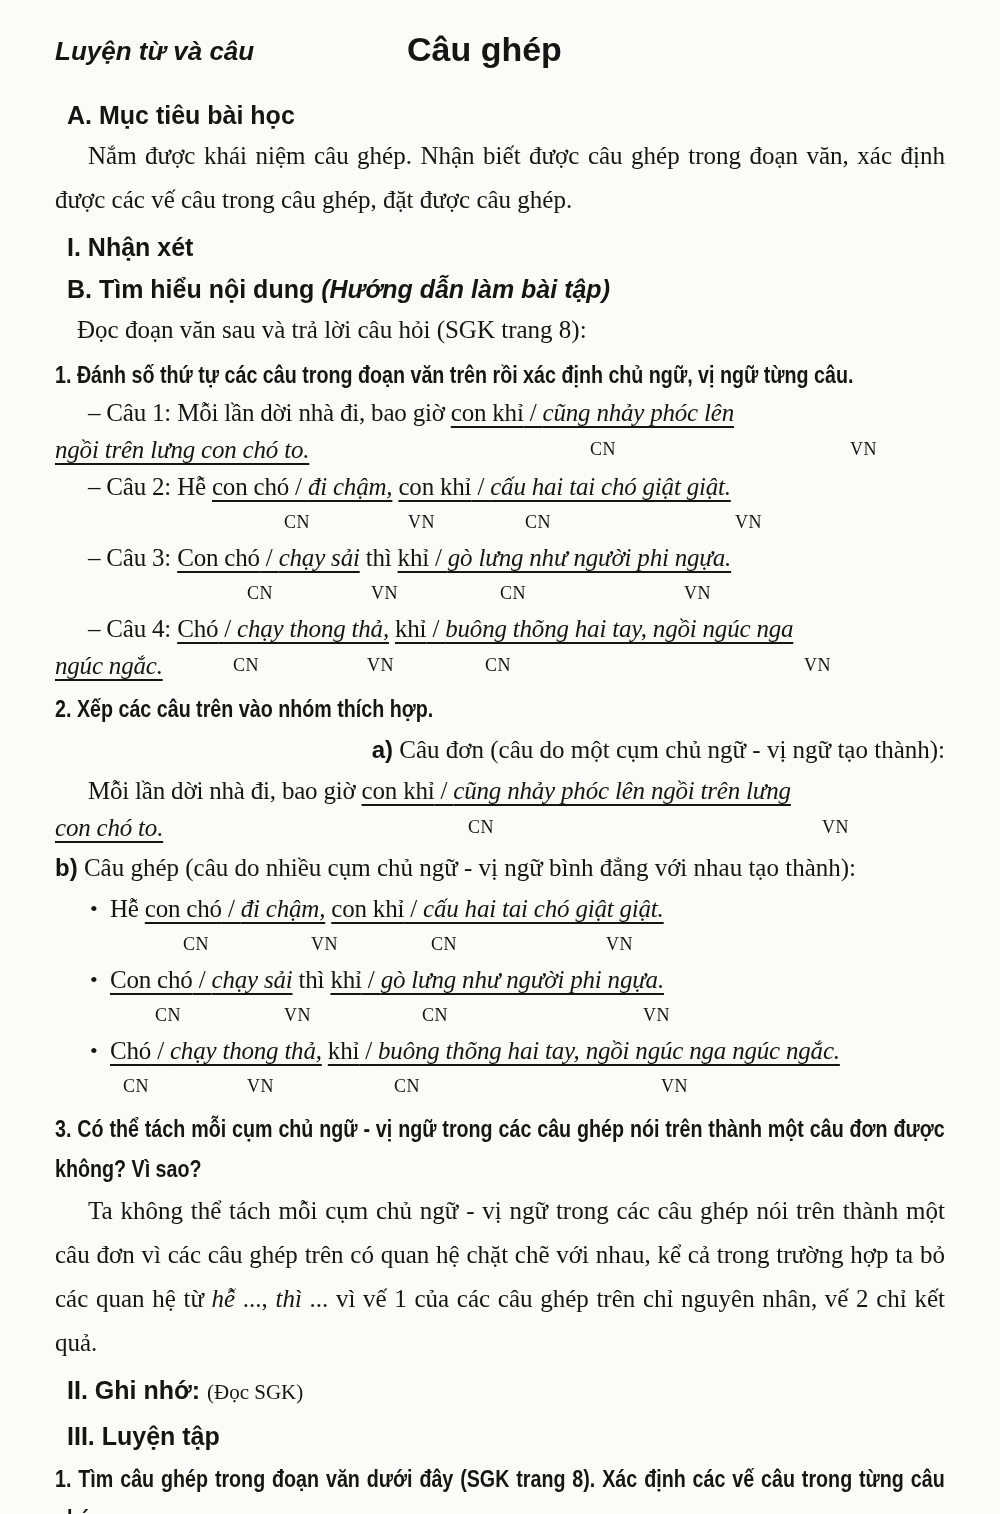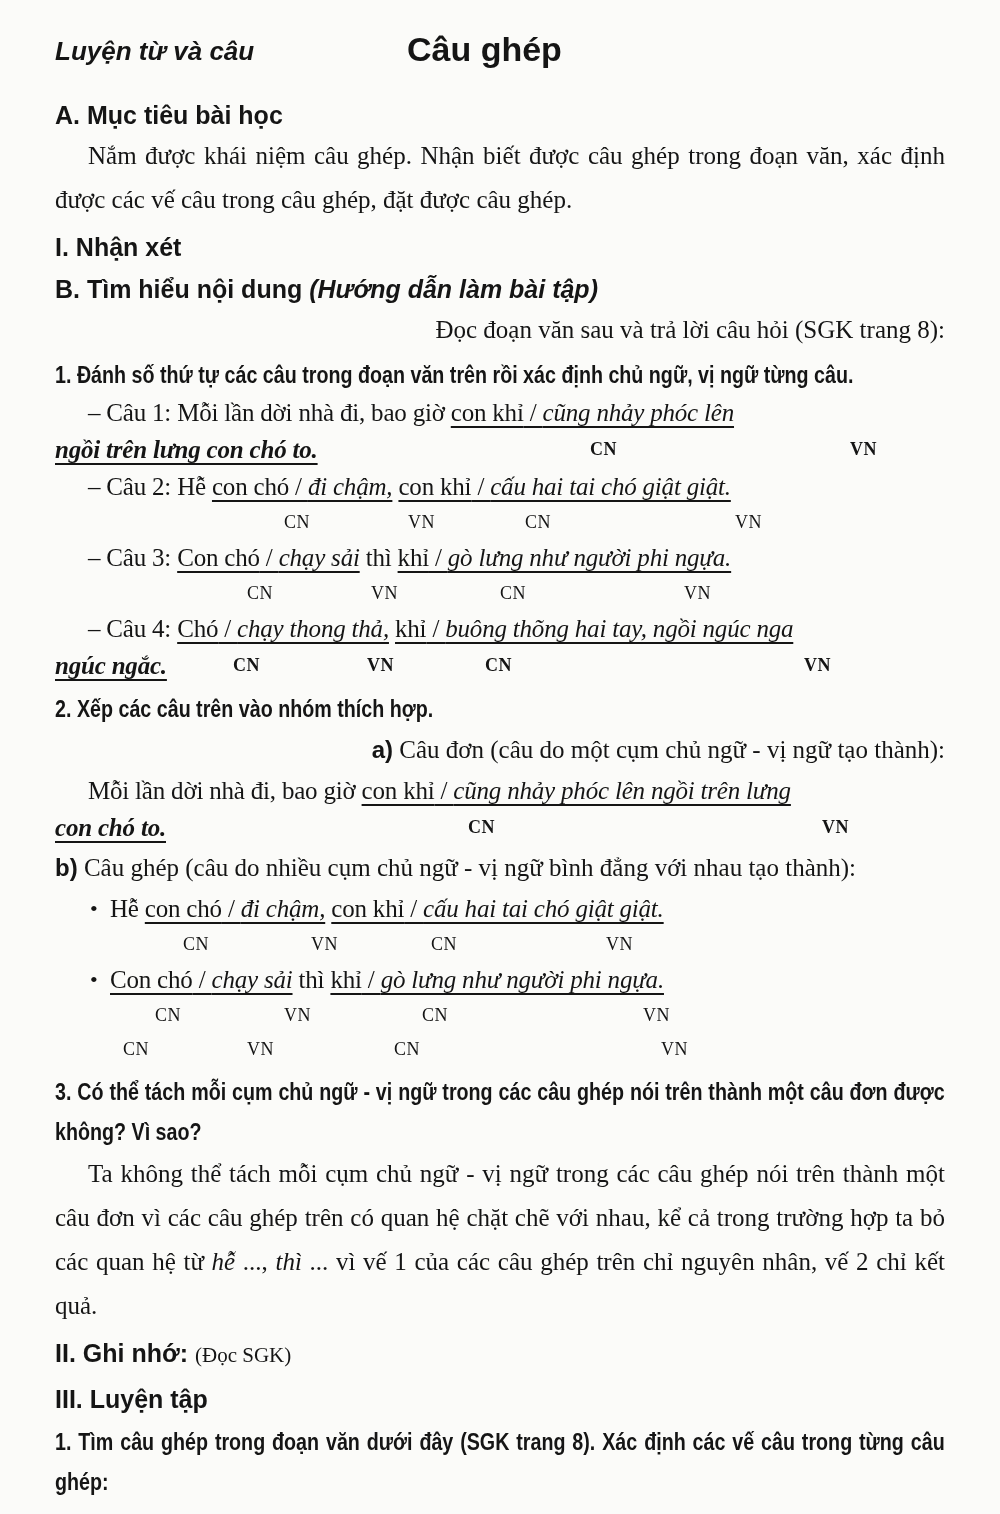--- a/index.html
+++ b/index.html
@@ -7,35 +7,35 @@
     width:1000px;height:1514px;background:#fbfbf9;color:#151515;
     font-family:"Liberation Serif","DejaVu Serif",serif;
     overflow:hidden;
   }
   .page{box-sizing:border-box;width:1000px;height:1514px;padding:36px 55px 0 55px;position:relative;}
   
   .hdr{position:relative;height:52px;margin-bottom:8px;}
   .lesson-type{font-family:"Liberation Sans",sans-serif;font-weight:700;font-style:italic;font-size:26px;}
   .doc-title{position:absolute;left:352px;top:-6px;font-family:"Liberation Sans",sans-serif;font-weight:700;font-size:34px;}
   
-  .h-sans{font-family:"Liberation Sans",sans-serif;font-weight:700;font-size:25px;line-height:38px;}
+  .h-sans{font-family:"Liberation Sans",sans-serif;font-weight:700;font-size:25px;line-height:38px;margin-left:12px;}
   .h-sans .it{font-style:italic;}
   .h-inline{font-family:"Liberation Sans",sans-serif;font-weight:700;font-size:24px;}
   .h-num{font-family:"Liberation Sans",sans-serif;font-weight:700;font-size:24px;display:inline-block;
          white-space:nowrap;transform:scaleX(0.82);transform-origin:0 50%;line-height:38px;}
   .h-cond2{font-family:"Liberation Sans",sans-serif;font-weight:700;font-size:24px;line-height:40px;
            width:1085px;transform:scaleX(0.82);transform-origin:0 0;text-align:justify;}
   
   .para{font-size:25px;line-height:44px;text-align:justify;}
   .ind{text-indent:33px;}
   .mt4{margin-top:4px;} .mt6{margin-top:6px;}
   
   .line{font-size:25px;line-height:37px;white-space:nowrap;letter-spacing:-0.2px;}
   .indent{margin-left:33px;}
-  .rel{position:relative;font-weight:bold;}
+  .rel{position:relative;}
   .labels{position:relative;height:34px;line-height:34px;font-size:25px;}
   .cnvn{position:absolute;top:0;font-size:18px;letter-spacing:0.5px;}
   .bullet-line{margin-left:35px;}
   .bullet{display:inline-block;width:20px;font-size:22px;vertical-align:1px;}
   
   .sg-r{}
   .sg-i{font-style:italic;}
   .sg-u{text-decoration:underline;text-underline-offset:5px;text-decoration-thickness:1.6px;}
   .sg-ui{font-style:italic;text-decoration:underline;text-underline-offset:5px;text-decoration-thickness:1.6px;}
 </style>
@@ -55,21 +55,21 @@
   <div class="para ind">Nắm được khái niệm câu ghép. Nhận biết được câu ghép trong đoạn văn, xác định được các vế câu trong câu ghép, đặt được câu ghép.</div>
 
   
   <div class="h-sans mt6">I. Nhận xét</div>
 
   
   <div class="h-sans mt4">
     <span>B. Tìm hiểu nội dung</span>
     <span class="it">(Hướng dẫn làm bài tập)</span>
   </div>
-  <div class="para" style="margin-left:22px;text-align:right;">Đọc đoạn văn sau và trả lời câu hỏi (SGK trang 8):</div>
+  <div class="para" style="margin-left:22px;text-align:left;">Đọc đoạn văn sau và trả lời câu hỏi (SGK trang 8):</div>
 
   <div class="h-num mt4">1. Đánh số thứ tự các câu trong đoạn văn trên rồi xác định chủ ngữ, vị ngữ từng câu.</div>
 
   
   <div class="line indent"><span class="sg-r">–  Câu 1:  Mỗi lần dời nhà đi, bao giờ </span><span class="sg-u">con khỉ</span><span class="sg-u"> / </span><span class="sg-ui">cũng nhảy phóc lên</span></div>
   <div class="line rel">
     <span><span class="sg-ui">ngồi trên lưng con chó to.</span></span>
     <span class="cnvn" style="left:535px">CN</span>
     <span class="cnvn" style="left:795px">VN</span>
   </div>
@@ -138,20 +138,23 @@
     <span class="bullet">•</span><span><span class="sg-u">Con chó</span><span class="sg-u"> / </span><span class="sg-ui">chạy sải</span><span class="sg-r"> thì </span><span class="sg-u">khỉ</span><span class="sg-u"> / </span><span class="sg-ui">gò lưng như người phi ngựa.</span></span>
   </div>
   <div class="labels">
     <span class="cnvn" style="left:100px">CN</span>
     <span class="cnvn" style="left:229px">VN</span>
     <span class="cnvn" style="left:367px">CN</span>
     <span class="cnvn" style="left:588px">VN</span>
   </div>
 
   
+  <div class="line bullet-line">
+    <span class="bullet">•</span><span><span class="sg-u">Chó</span><span class="sg-u"> / </span><span class="sg-ui">chạy thong thả,</span><span class="sg-r"> </span><span class="sg-u">khỉ</span><span class="sg-u"> / </span><span class="sg-ui">buông thõng hai tay, ngồi ngúc nga ngúc ngắc.</span></span>
+  </div>
   <div class="labels">
     <span class="cnvn" style="left:68px">CN</span>
     <span class="cnvn" style="left:192px">VN</span>
     <span class="cnvn" style="left:339px">CN</span>
     <span class="cnvn" style="left:606px">VN</span>
   </div>
 
   
   <div class="h-cond2 mt6">3. Có thể tách mỗi cụm chủ ngữ - vị ngữ trong các câu ghép nói trên thành một câu đơn được không? Vì sao?</div>
   <div class="para ind"><span class="sg-r">Ta không thể tách mỗi cụm chủ ngữ - vị ngữ trong các câu ghép nói trên thành một câu đơn vì các câu ghép trên có quan hệ chặt chẽ với nhau, kể cả trong trường hợp ta bỏ các quan hệ từ </span><span class="sg-i">hễ</span><span class="sg-r"> ..., </span><span class="sg-i">thì</span><span class="sg-r"> ... vì vế 1 của các câu ghép trên chỉ nguyên nhân, vế 2 chỉ kết quả.</span></div>

